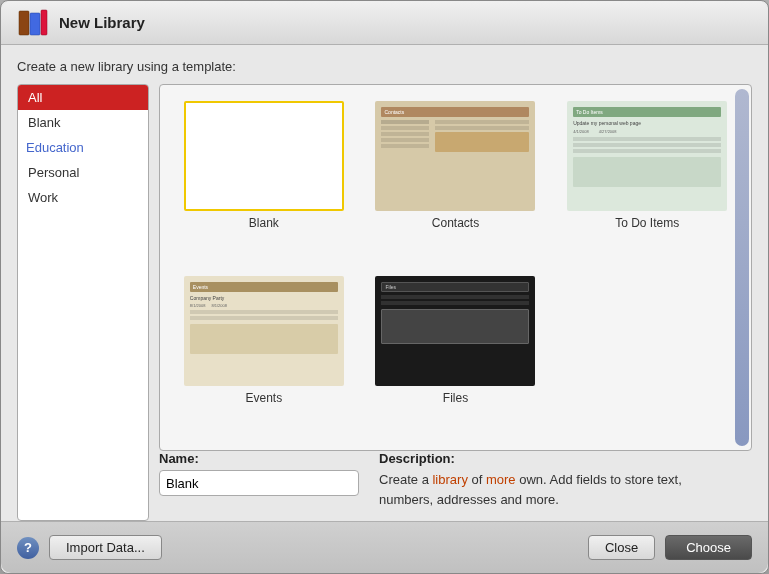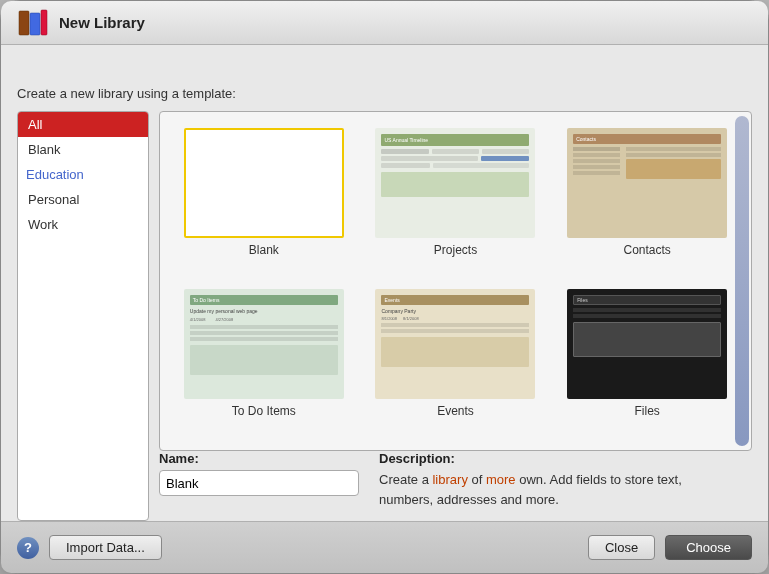--- a/index.html
+++ b/index.html
@@ -9,21 +9,21 @@
       background: #c0c0c0;
       font-family: -apple-system, 'Lucida Grande', Arial, sans-serif;
       font-size: 13px;
       overflow: hidden;
     }
     .dialog {
       width: 769px;
       height: 574px;
       background: #e8e8e8;
       border: 1px solid #888;
-      border-radius: 20px;
+      border-radius: 8px;
       display: flex;
       flex-direction: column;
       box-shadow: 0 10px 40px rgba(0,0,0,0.5);
     }
     .title-bar {
       height: 44px;
       background: linear-gradient(to bottom, #f0f0f0, #d8d8d8);
       border-radius: 10px 10px 0 0;
       border-bottom: 1px solid #b0b0b0;
       display: flex;
@@ -46,21 +46,20 @@
     .dialog-body {
       flex: 1;
       display: flex;
       flex-direction: column;
       padding: 14px 16px 0 16px;
     }
     .subtitle {
       font-size: 13px;
       color: #333;
       margin-bottom: 10px;
-      margin-top: 27px;
     }
     .main-area {
       display: flex;
       flex: 1;
       gap: 10px;
     }
     .category-list {
       width: 132px;
       background: white;
       border: 1px solid #aaa;
@@ -275,44 +274,20 @@
         <div class="templates-grid-container">
           <div class="templates-grid">
 
             <div class="template-item">
               <div class="template-thumb selected">
                 <div class="thumb-blank"></div>
               </div>
               <span class="template-label">Blank</span>
             </div>
 
-            <div class="template-item">
-              <div class="template-thumb" style="background:#e8ede4;">
-                <div style="padding:4px;">
-                  <div style="height:12px;background:#8faa70;margin-bottom:3px;border-radius:1px;display:flex;align-items:center;padding:0 3px;">
-                    <div style="font-size:5px;color:#fff;">US Annual Timeline</div>
-                  </div>
-                  <div style="display:flex;gap:3px;margin-bottom:2px;">
-                    <div style="flex:1;height:5px;background:rgba(0,0,0,0.15);border-radius:1px;"></div>
-                    <div style="flex:1;height:5px;background:rgba(0,0,0,0.1);border-radius:1px;"></div>
-                    <div style="flex:1;height:5px;background:rgba(0,0,0,0.1);border-radius:1px;"></div>
-                  </div>
-                  <div style="display:flex;gap:3px;margin-bottom:2px;">
-                    <div style="flex:2;height:5px;background:rgba(0,0,0,0.1);border-radius:1px;"></div>
-                    <div style="flex:1;height:5px;background:#7090c0;border-radius:1px;"></div>
-                  </div>
-                  <div style="display:flex;gap:3px;margin-bottom:2px;">
-                    <div style="flex:1;height:5px;background:rgba(0,0,0,0.1);border-radius:1px;"></div>
-                    <div style="flex:2;height:5px;background:rgba(0,0,0,0.08);border-radius:1px;"></div>
-                  </div>
-                  <div style="height:25px;background:#c8d8b8;border-radius:1px;margin-top:4px;"></div>
-                </div>
-              </div>
-              <span class="template-label">Projects</span>
-            </div>
 
             <div class="template-item">
               <div class="template-thumb" style="background:#d6c9a8;">
                 <div style="padding:4px;">
                   <div style="height:10px;background:#b08860;margin-bottom:3px;border-radius:1px;display:flex;align-items:center;padding:0 3px;">
                     <div style="font-size:5px;color:#fff;">Contacts</div>
                   </div>
                   <div style="display:flex;gap:6px;">
                     <div style="flex:1;">
                       <div style="height:4px;background:rgba(0,0,0,0.15);margin-bottom:2px;"></div>

